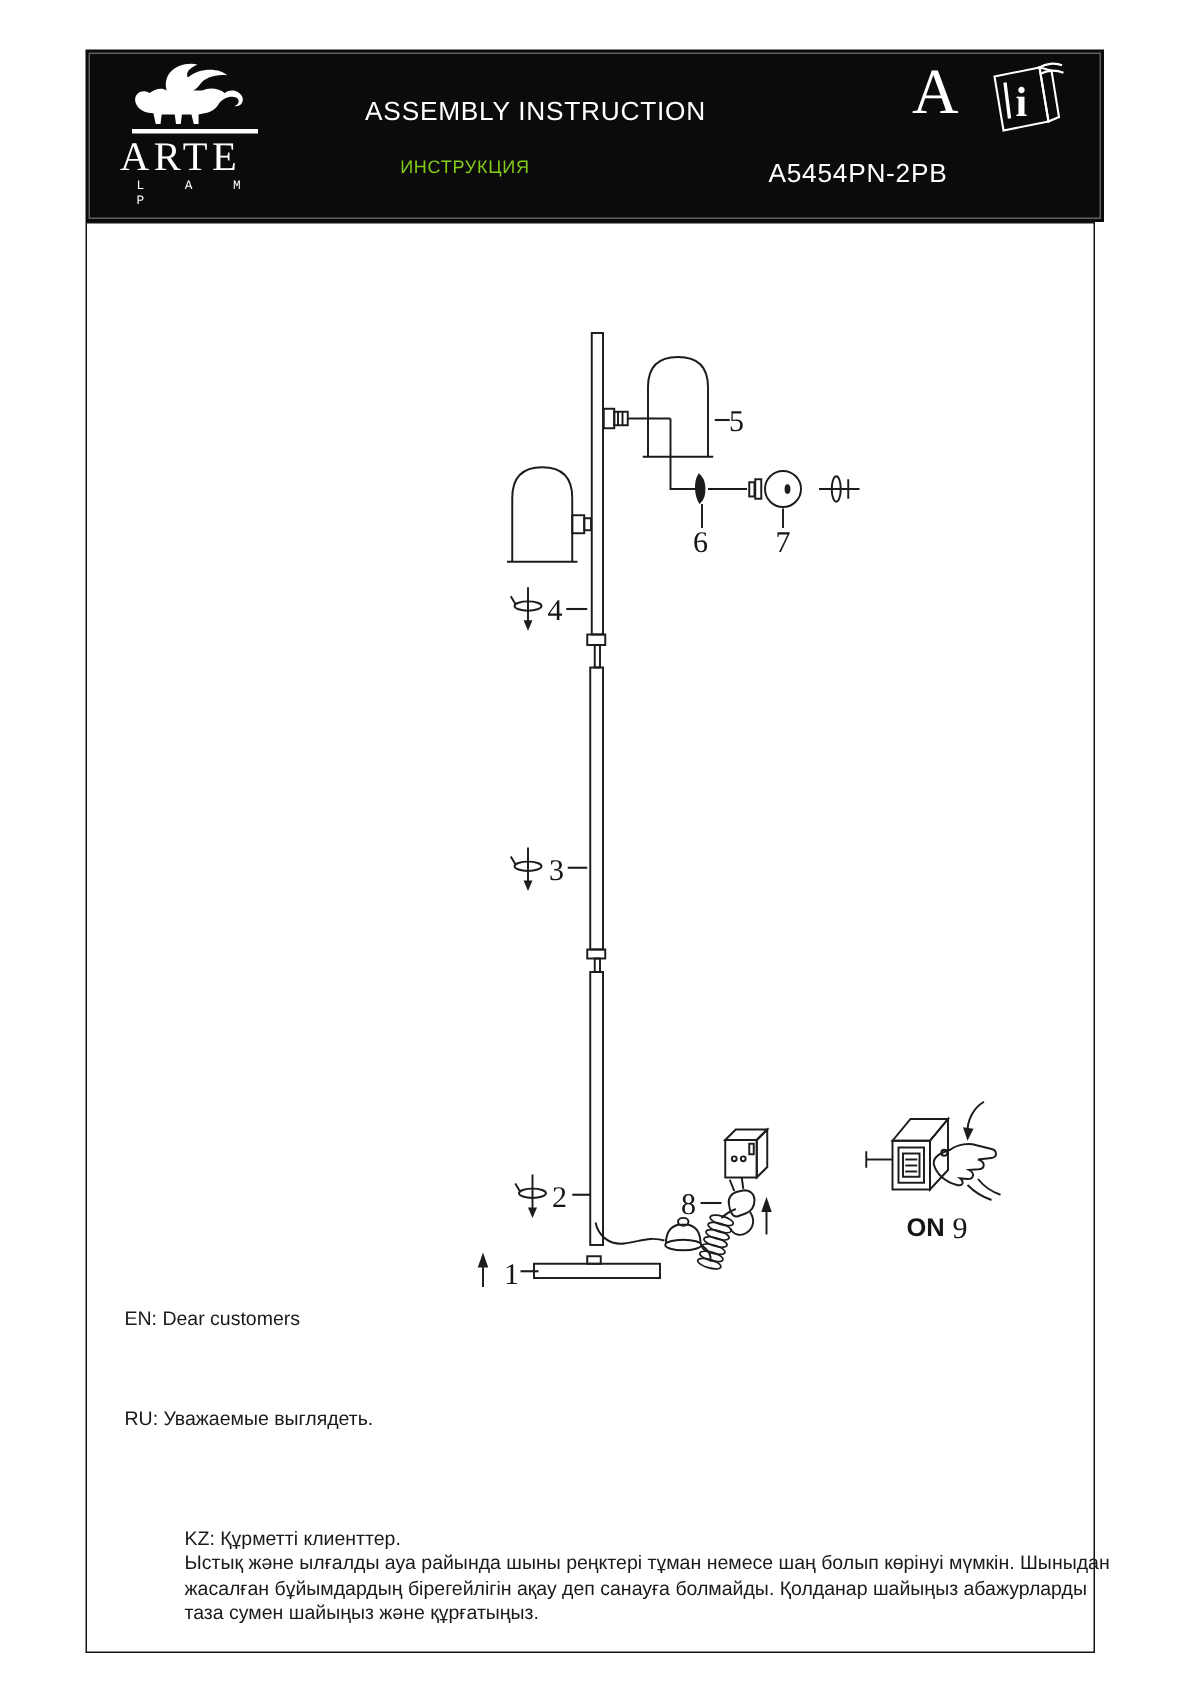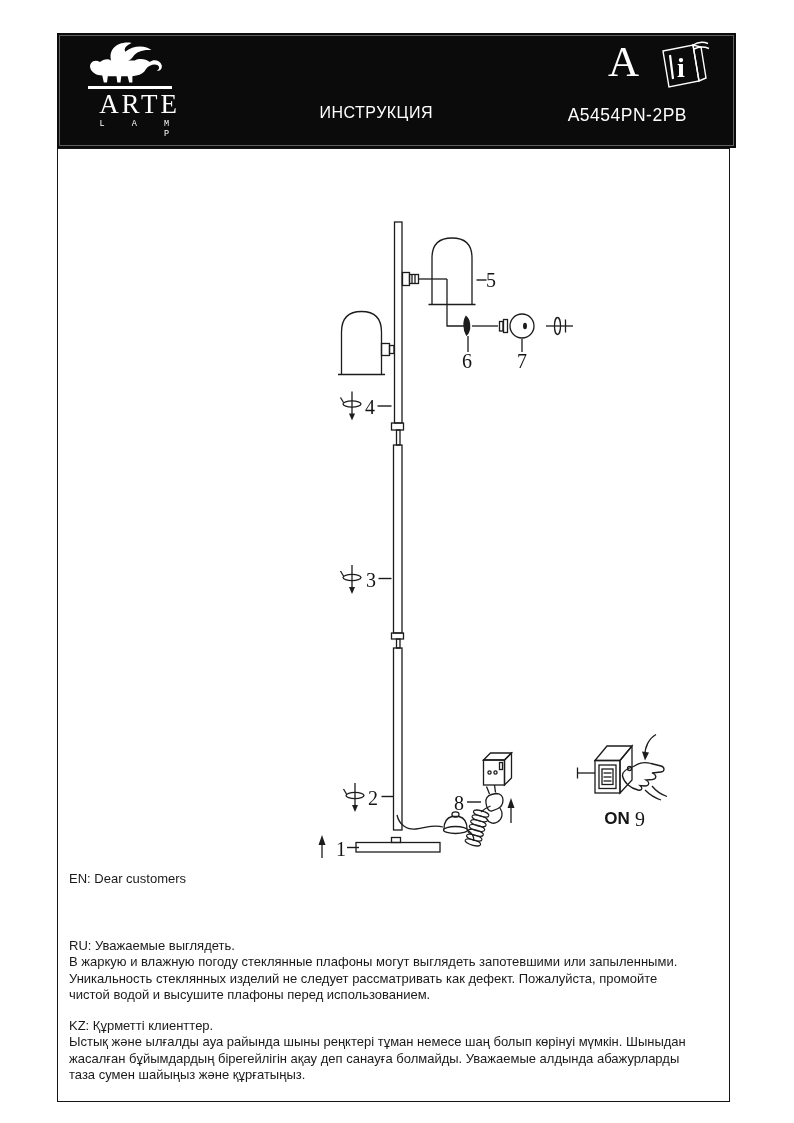--- a/index.html
+++ b/index.html
@@ -1,63 +1,64 @@
 <!DOCTYPE html>
 <html><head>
 <meta charset="utf-8">
 <style>
   html,body{margin:0;padding:0;background:#ffffff;}
   .page{position:relative;width:794px;height:1123px;background:#fff;overflow:hidden;
         font-family:"Liberation Sans",sans-serif;color:#111;}
   
   .hdr{position:absolute;left:57px;top:33px;width:679px;height:115px;background:#0b0b0b;}
   .hdr::after{content:"";position:absolute;inset:2px;border:1px solid rgba(255,255,255,.35);pointer-events:none;}
-  .logo{position:absolute;left:23px;top:6px;width:100px;text-align:right;color:#fff;}
+  .logo{position:absolute;left:23px;top:6px;width:100px;text-align:left;color:#fff;}
   .logo svg{display:block;margin:0 auto;}
   .logo-rule{width:84px;height:2.5px;background:#fff;margin:1px auto 0;}
   .brand-main{font-family:"Liberation Serif",serif;font-size:27px;letter-spacing:3px;line-height:30px;}
   .brand-sub{font-family:Liberation Mono, monospace;font-size:8.5px;letter-spacing:11px;padding-left:11px;line-height:10px;}
   .hdr-title-en{position:absolute;left:130px;top:31px;width:340px;text-align:center;
                 color:#fff;font-size:17.5px;letter-spacing:.5px;}
-  .hdr-title-ru{position:absolute;left:130px;top:71px;width:246px;text-align:right;
-                color:#ffffff;font-size:16px;letter-spacing:.5px;}
-  .hdr-code{position:absolute;left:400px;top:72px;width:230px;text-align:right;
+  .hdr-title-ru{position:absolute;left:130px;top:71px;width:246px;text-align:center;
+                color:#84cc16;font-size:12px;letter-spacing:.5px;}
+  .hdr-code{position:absolute;left:400px;top:72px;width:230px;text-align:center;
             color:#fff;font-size:17.5px;letter-spacing:.5px;}
   .hdr-A{position:absolute;left:551px;top:4px;color:#fff;
          font-family:"Liberation Serif",serif;font-size:43px;}
   .hdr-book{position:absolute;left:594px;top:8px;}
   
   .frame{position:absolute;left:57px;top:148px;width:671px;height:952px;
          border:1.5px solid #151515;background:#fff;}
   .diagram{position:absolute;left:0;top:0;width:794px;height:1123px;}
   .diagram text{font-family:"Liberation Serif",serif;font-size:20px;fill:#151515;}
   .diagram text.on-lbl{font-family:"Liberation Sans",sans-serif;font-weight:bold;font-size:17px;}
   
-  .note{position:absolute;left:69px;width:634px;font-size:13px;line-height:16.4px;color:#1a1a1a;}
-  .note-en{top:871px;} .note-ru{top:938px;} .note-kz{top:1018px;}
+  .note{position:absolute;left:83px;width:634px;font-size:13px;line-height:16.4px;color:#1a1a1a;}
+  .note-en{top:871px;} .note-ru{top:938px;} .note-kz{top:1018px;margin-left:40px;}
   .note-body{white-space:pre-line;}
 </style>
 </head>
 <body>
 
 <div class="page">
 
   <div class="hdr">
     <div class="logo">
       <svg width="98" height="46" viewBox="0 0 120 58">
         <g fill="#ffffff">
           <path d="M38,32 C29,13 46,2 62,5 C55,8 52,12 54,16 C64,7 81,8 87,14 C77,13 68,16 64,22 C60,28 50,31 45,33 Z"></path>
           <path d="M22,29 C15,25 8,30 10,37 C12,43 18,46 25,46 L27,55 L31,55 L32,47 L43,47 L44,55 L48,55 L49,47 L57,47 L59,55 L63,55 L63,47 L68,46 C74,45 78,42 80,38 C84,33 90,31 95,33 C98,35 97,39 93,40 C98,41 101,37 100,33 C98,27 90,25 85,29 C80,25 72,24 66,27 L36,27 C32,24 26,26 22,29 Z"></path>
         </g>
       </svg>
       <div class="logo-rule"></div>
       <div class="brand-main">ARTE</div>
       <div class="brand-sub">L A M P</div>
     </div>
 
+    <div class="hdr-title-en">ASSEMBLY INSTRUCTION</div>
     <div class="hdr-title-ru">ИНСТРУКЦИЯ</div>
     <div class="hdr-code">A5454PN-2PB</div>
     <div class="hdr-A">A</div>
 
     <svg class="hdr-book" width="64" height="50" viewBox="0 0 64 50">
       <g stroke="#ffffff" stroke-width="1.4" fill="none">
         <path d="M42,4 C46,1.5 52,0.5 57,2.5"></path>
         <path d="M43,8 C48,5.5 53,5.5 58,7.5"></path>
         <polygon points="42,4 50,6 55,37 48,40"></polygon>
         <polygon points="12,10 42,4 48,40 18,46"></polygon>
@@ -219,24 +220,21 @@
     <text x="454" y="809.5">8</text>
     <text x="635" y="825.5" font-size="21">9</text>
     <text class="on-lbl" x="617" y="824" text-anchor="middle">ON</text>
   </svg>
 
   <div class="note note-en">
     <div>EN: Dear customers</div>
   </div>
   <div class="note note-ru">
     <div>RU: Уважаемые выглядеть.</div>
-    <div class="note-body">В жаркую и влажную погоду стеклянные плафоны могут выглядеть запотевшими или запыленными.
-Уникальность стеклянных изделий не следует рассматривать как дефект. Пожалуйста, промойте
-чистой водой и высушите плафоны перед использованием.</div>
   </div>
   <div class="note note-kz">
     <div>KZ: Құрметті клиенттер.</div>
     <div class="note-body">Ыстық және ылғалды ауа райында шыны реңктері тұман немесе шаң болып көрінуі мүмкін. Шыныдан
-жасалған бұйымдардың бірегейлігін ақау деп санауға болмайды. Уважаемые алдында абажурларды
+жасалған бұйымдардың бірегейлігін ақау деп санауға болмайды. Қолданар шайыңыз абажурларды
 таза сумен шайыңыз және құрғатыңыз.</div>
   </div>
 
 </div>
 
 </body></html>

